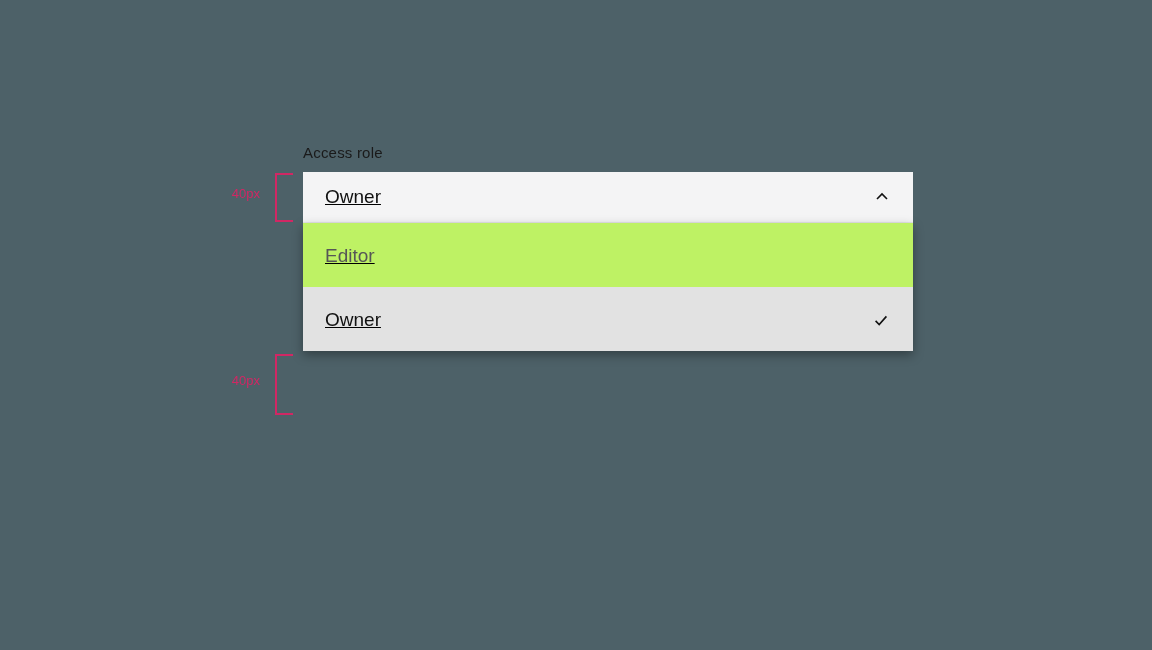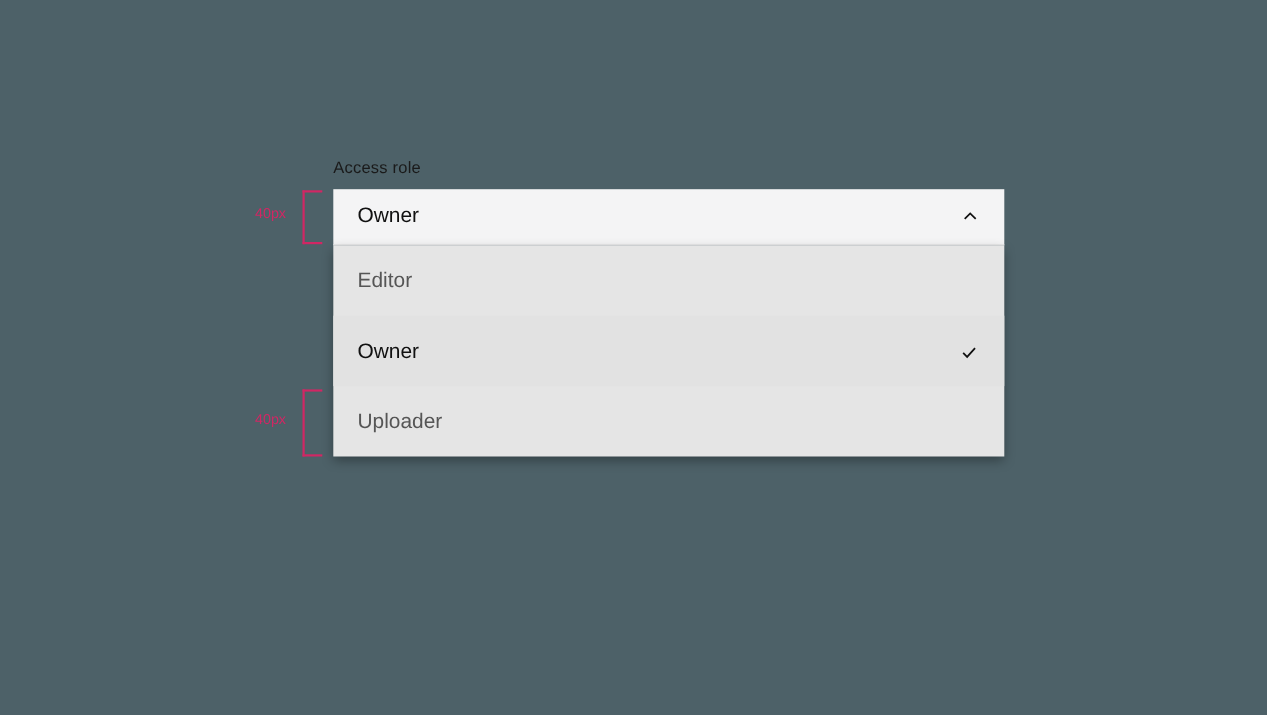--- a/index.html
+++ b/index.html
@@ -19,37 +19,38 @@
     top: 144px;
     font-size: 15px;
     color: #1a1a1a;
     letter-spacing: 0.2px;
   }
   .dropdown {
     position: absolute;
     left: 267px;
     top: 172px;
     width: 610px;
+    text-decoration: underline;
   }
   .dd-header {
     height: 51px;
     background: #f4f4f5;
     border-bottom: 1px solid #e5e5e6;
     display: flex;
     align-items: center;
     justify-content: space-between;
     padding: 0 22px 0 22px;
     cursor: pointer;
   }
   .dd-header span.text {
     font-size: 19px;
     color: #111;
   }
   .dd-list {
-    background: #e5e5e5;
+    background: #bef264;
     box-shadow: 0 4px 10px rgba(0,0,0,0.35);
   }
   .dd-option {
     height: 64px;
     display: flex;
     align-items: center;
     justify-content: space-between;
     padding: 0 22px 0 22px;
     font-size: 19px;
     color: #565656;
@@ -110,23 +111,20 @@
         <span>Editor</span>
       </div>
       <div class="dd-option selected">
         <span>Owner</span>
         <span class="check">
           <svg viewBox="0 0 20 20" width="18" height="18" fill="none" stroke="#111" stroke-width="1.8">
             <polyline points="4,11 8,15 16,6"></polyline>
           </svg>
         </span>
       </div>
-      <div class="dd-option">
-        <span>Uploader</span>
-      </div>
     </div>
   </div>
 
   <div class="spec-bracket spec1-br"></div>
   <div class="spec-label spec1-lb">40px</div>
 
   <div class="spec-bracket spec2-br"></div>
   <div class="spec-label spec2-lb">40px</div>
 </div>
 

